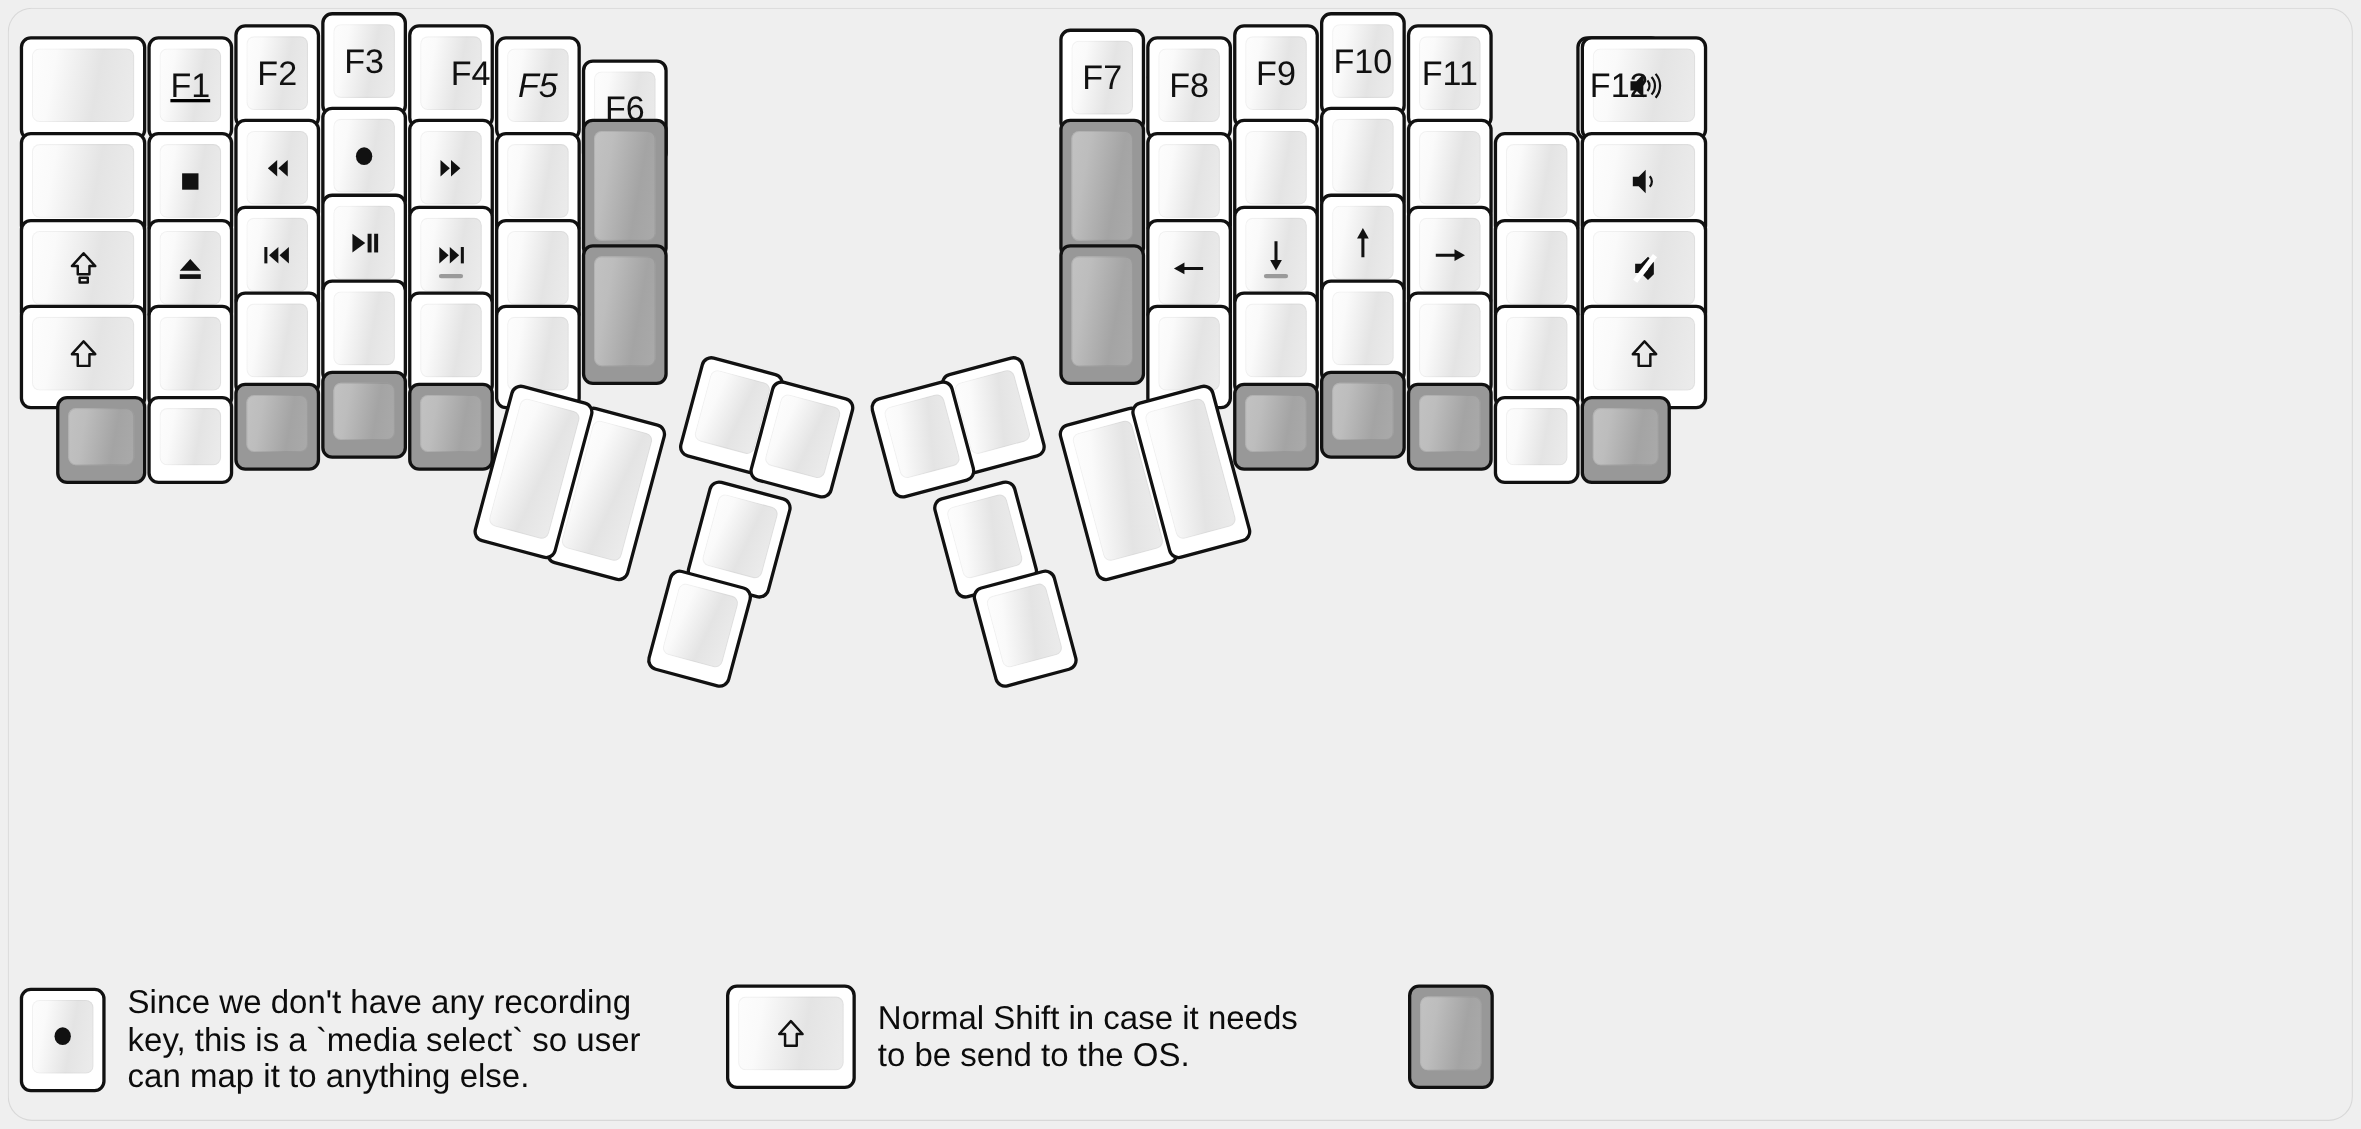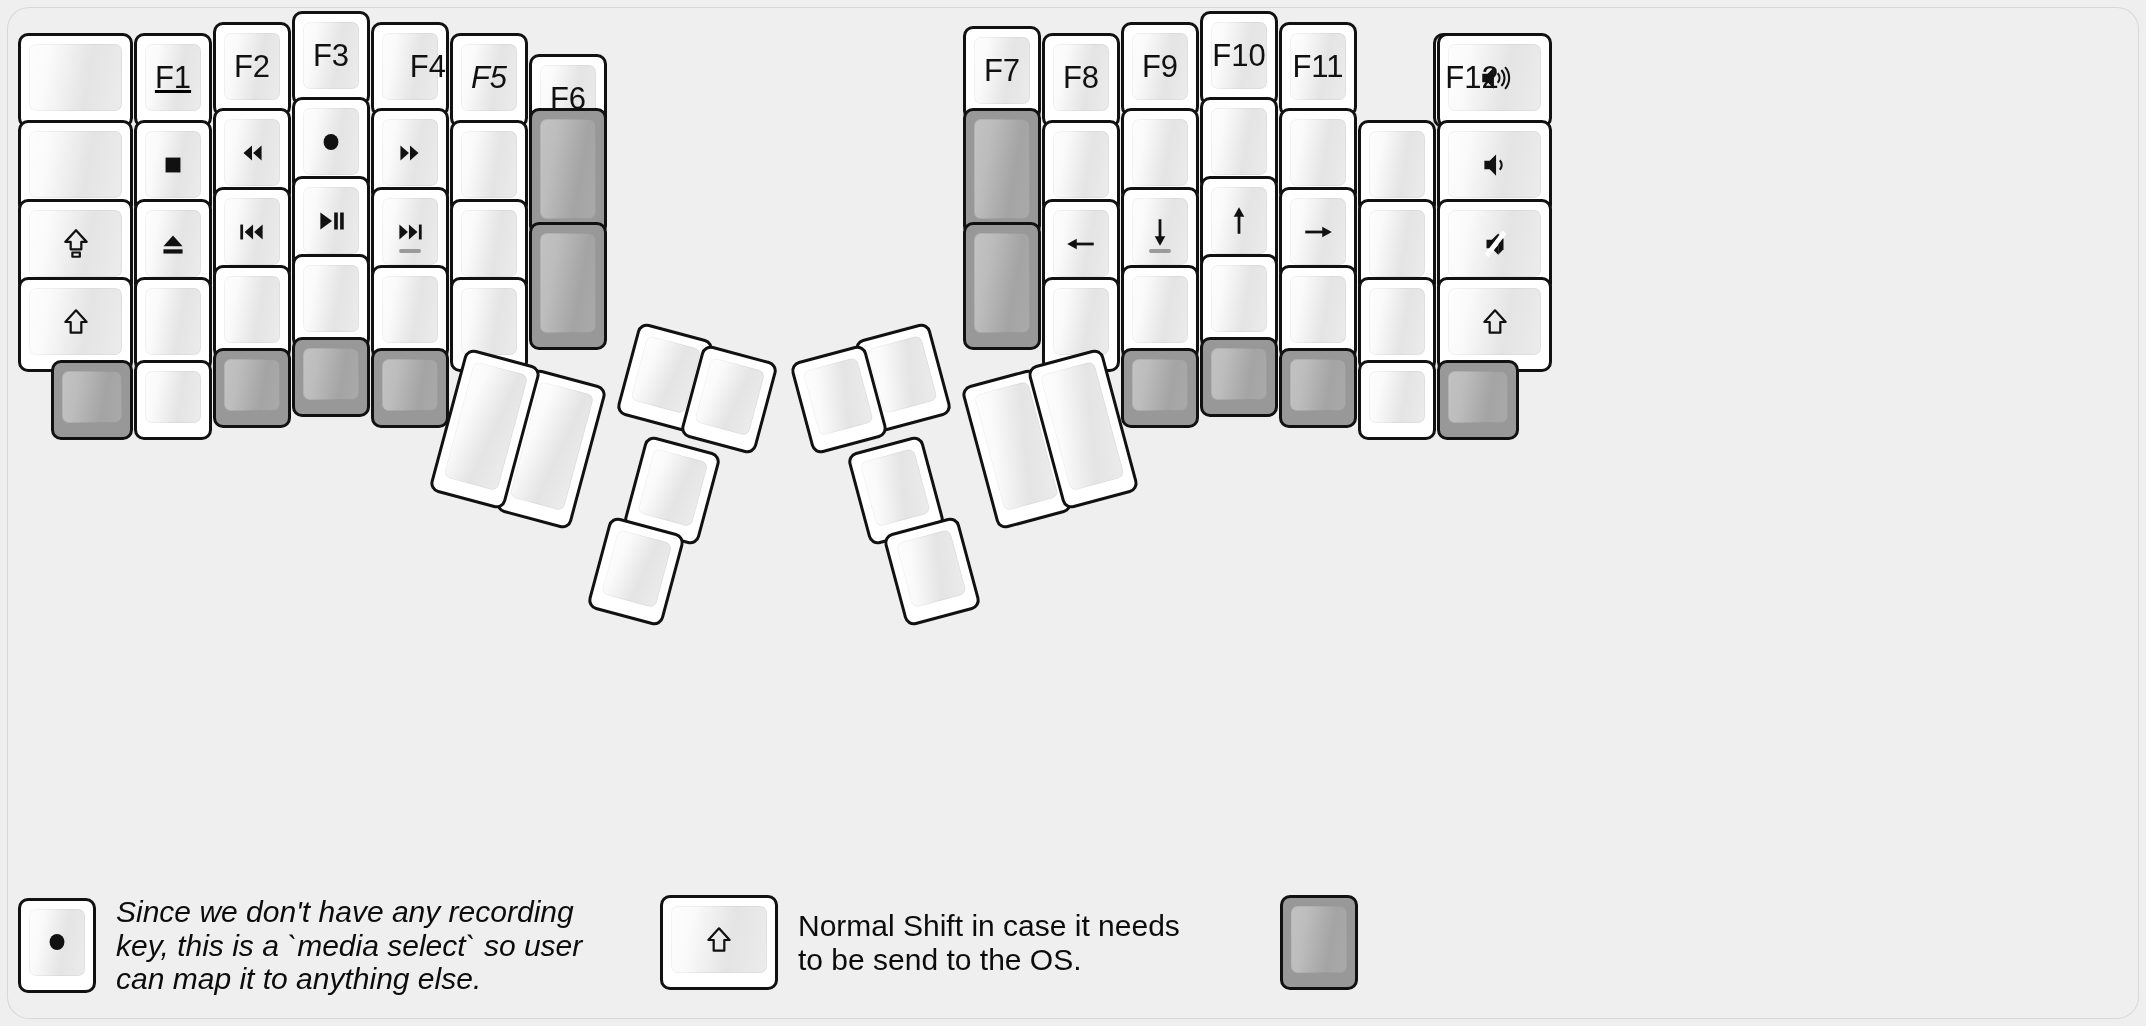--- a/index.html
+++ b/index.html
@@ -479,21 +479,21 @@
         <div class="cap"></div>
       </div>
       <div class="key rot" style="left: 978px; top: 375px; width: 78px; height: 148px; transform: rotate(-15deg);">
         <div class="cap"></div>
       </div>
       <div class="key rot" style="left: 1044px; top: 355px; width: 78px; height: 148px; transform: rotate(-15deg);">
         <div class="cap"></div>
       </div>
     </div>
   <div id="legend-row">
-      <div class="legend-item" style="left: 18px; top: 895px; font-style: italic;">
+      <div class="legend-item" style="left: 18px; top: 895px;">
         <div class="legend-key" style="width: 78px; height: 95px;">
           <div class="cap"></div>
           <div class="glyph">
             <svg width="34" height="34" viewBox="0 0 32 32" fill="#111">
               <ellipse cx="16" cy="16" rx="7" ry="7.6"></ellipse>
             </svg>
           </div>
         </div>
         <div class="legend-text">Since we don't have any recording
 key, this is a `media select` so user

